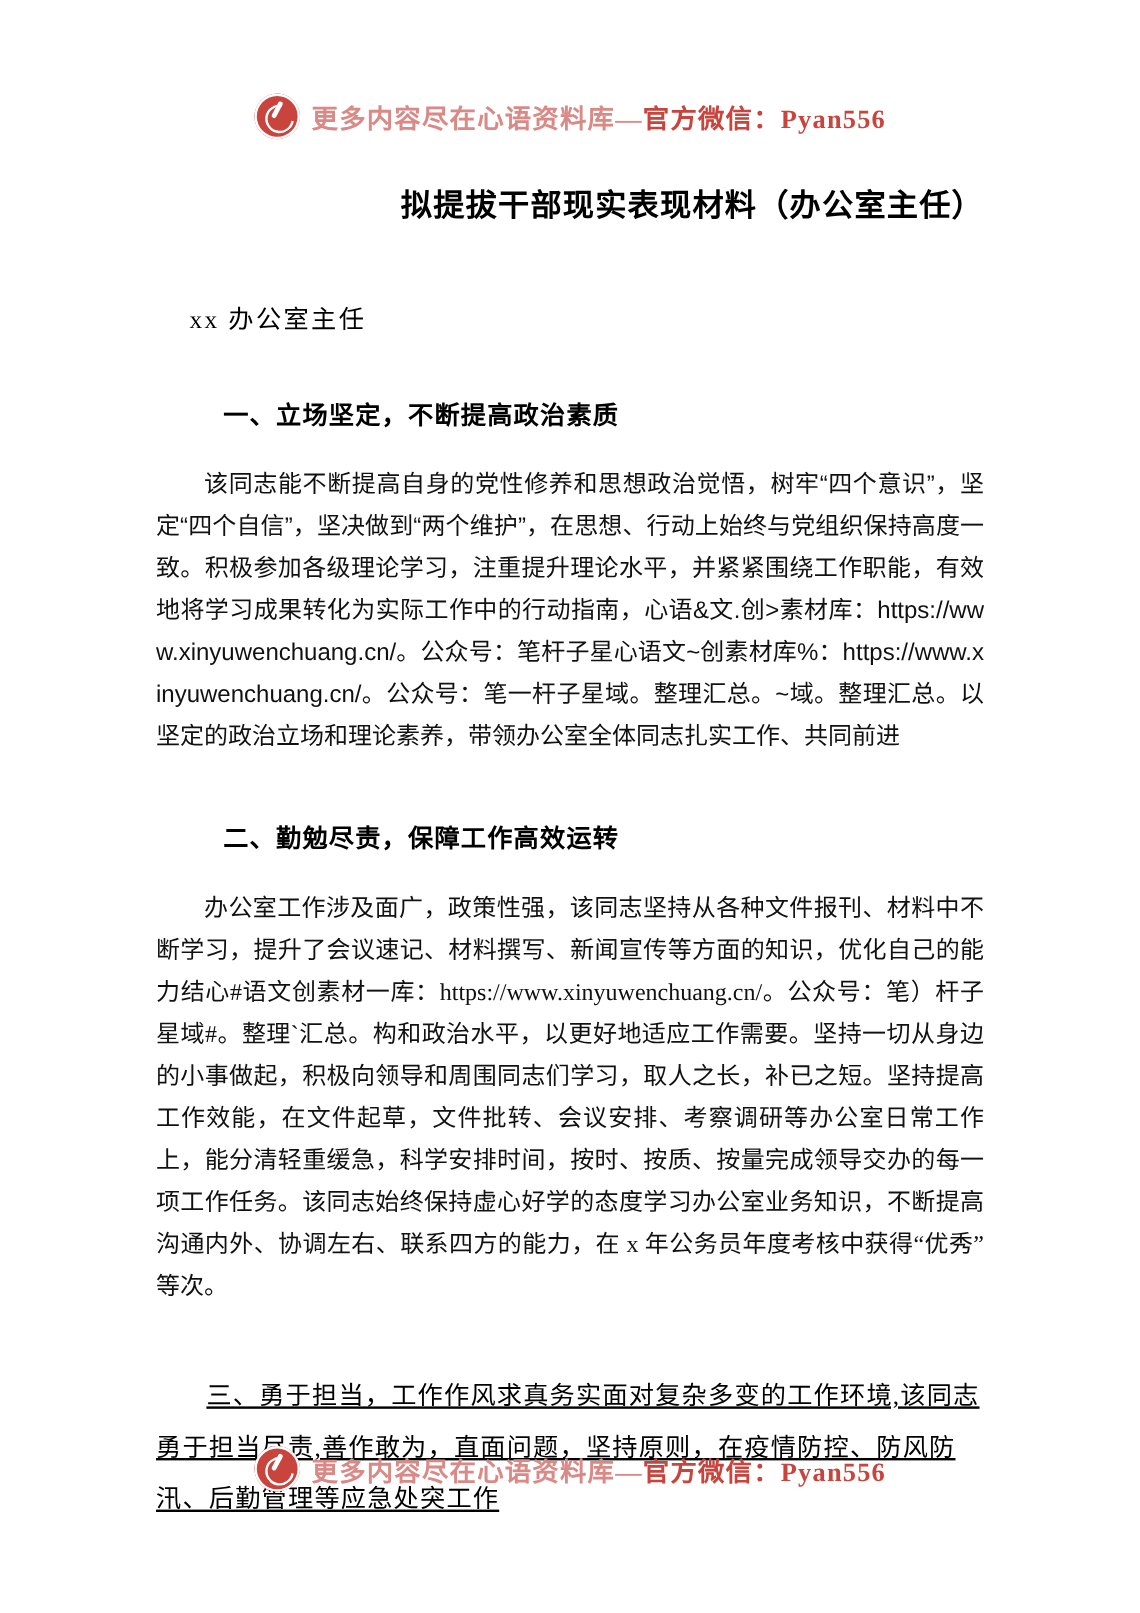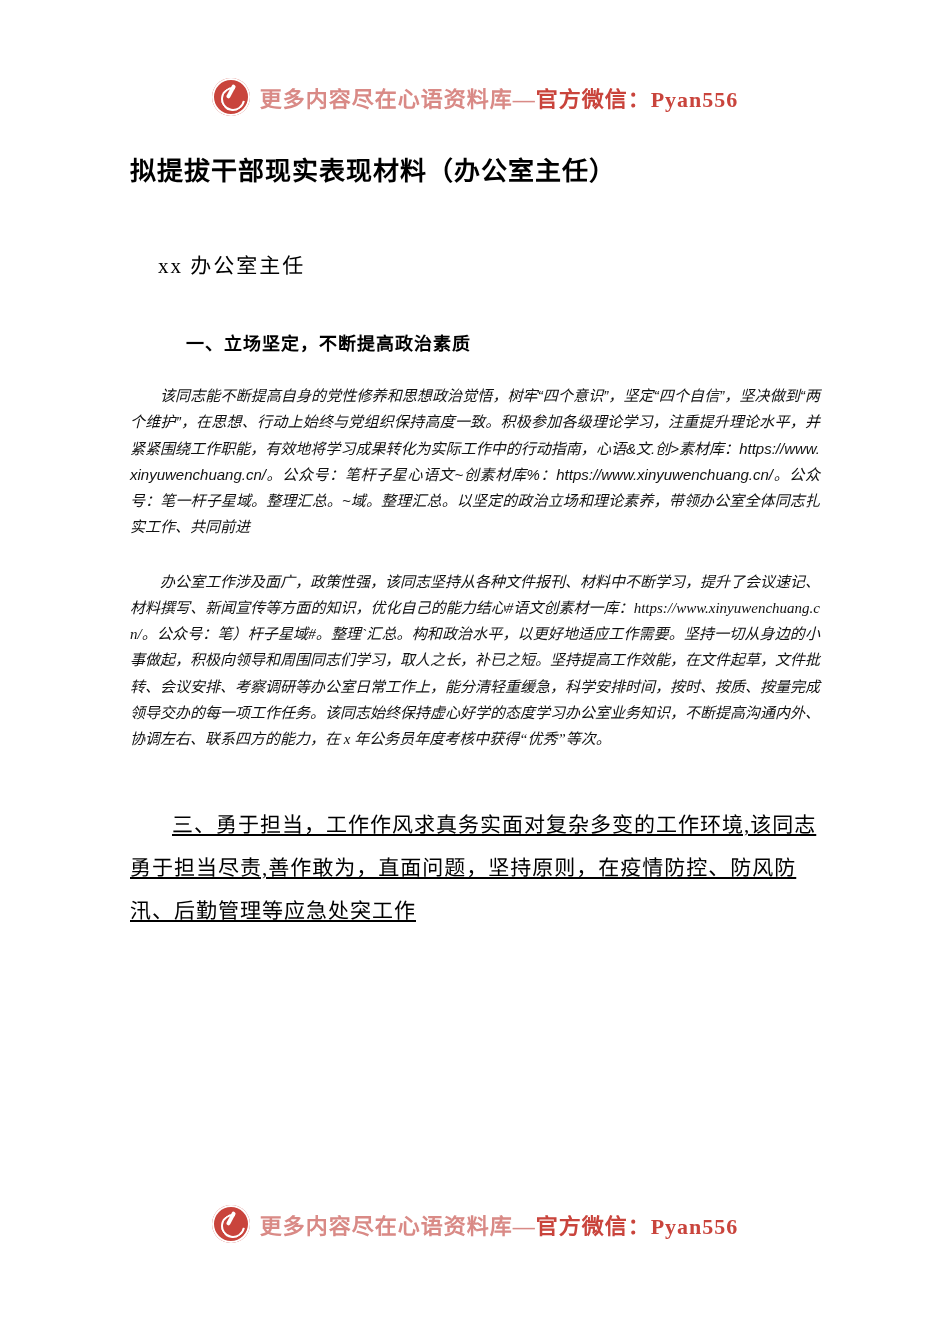--- a/index.html
+++ b/index.html
@@ -73,55 +73,54 @@
     font-size: 22px;
     font-weight: bold;
     color: #d98a86;
     letter-spacing: 1px;
     white-space: nowrap;
   }
   .wm-text .wm-strong { color: #c9443c; }
 
   
   .doc-title {
-    text-align: left;
+    text-align: right;
     font-size: 26px;
     font-weight: bold;
     letter-spacing: 1px;
     margin: 0;
     padding-top: 150px;
     color: #000;
   }
   .subtitle {
     font-size: 21px;
     margin: 0;
     padding-top: 62px;
     padding-left: 28px;
     letter-spacing: 2px;
     color: #000;
   }
   .heading {
-    font-size: 18px;
+    font-size: 21px;
     margin: 0;
     padding-top: 50px;
     padding-left: 56px;
     letter-spacing: 1px;
     color: #000;
   }
   .para {
-    font-size: 15px;
+    font-size: 20px;
     line-height: 1.75;
     margin: 0;
     padding-top: 28px;
     text-align: justify;
     text-justify: inter-ideograph;
     text-indent: 2em;
     color: #111;
     word-break: break-all;
-    font-style: italic;
   }
   .para.sans {
     font-family: "Liberation Sans", "DejaVu Sans", sans-serif;
   }
   .heading-run {
     font-size: 21px;
     line-height: 2.05;
     margin: 0;
     padding-top: 52px;
     padding-left: 0;
@@ -145,20 +144,21 @@
   </div>
 
   <h1 class="doc-title">拟提拔干部现实表现材料（办公室主任）</h1>
 
   <p class="subtitle">xx 办公室主任</p>
 
   <h2 class="heading">一、立场坚定，不断提高政治素质</h2>
 
   <p class="para sans">该同志能不断提高自身的党性修养和思想政治觉悟，树牢“四个意识”，坚定“四个自信”，坚决做到“两个维护”，在思想、行动上始终与党组织保持高度一致。积极参加各级理论学习，注重提升理论水平，并紧紧围绕工作职能，有效地将学习成果转化为实际工作中的行动指南，心语&amp;文.创&gt;素材库：https://www.xinyuwenchuang.cn/。公众号：笔杆子星心语文~创素材库%：https://www.xinyuwenchuang.cn/。公众号：笔一杆子星域。整理汇总。~域。整理汇总。以坚定的政治立场和理论素养，带领办公室全体同志扎实工作、共同前进</p>
 
+  <h2 class="heading">二、勤勉尽责，保障工作高效运转</h2>
 
   <p class="para">办公室工作涉及面广，政策性强，该同志坚持从各种文件报刊、材料中不断学习，提升了会议速记、材料撰写、新闻宣传等方面的知识，优化自己的能力结心#语文创素材一库：https://www.xinyuwenchuang.cn/。公众号：笔）杆子星域#。整理`汇总。构和政治水平，以更好地适应工作需要。坚持一切从身边的小事做起，积极向领导和周围同志们学习，取人之长，补已之短。坚持提高工作效能，在文件起草，文件批转、会议安排、考察调研等办公室日常工作上，能分清轻重缓急，科学安排时间，按时、按质、按量完成领导交办的每一项工作任务。该同志始终保持虚心好学的态度学习办公室业务知识，不断提高沟通内外、协调左右、联系四方的能力，在 x 年公务员年度考核中获得“优秀”等次。</p>
 
   <p class="heading-run">三、勇于担当，工作作风求真务实面对复杂多变的工作环境,该同志勇于担当尽责,善作敢为，直面问题，坚持原则，在疫情防控、防风防汛、后勤管理等应急处突工作</p>
 
   <div class="watermark bottom">
     <div class="wm-logo"></div>
     <div class="wm-text">
       <span>更多内容尽在心语资料库—</span><span class="wm-strong">官方微信：Pyan556</span>
     </div>

